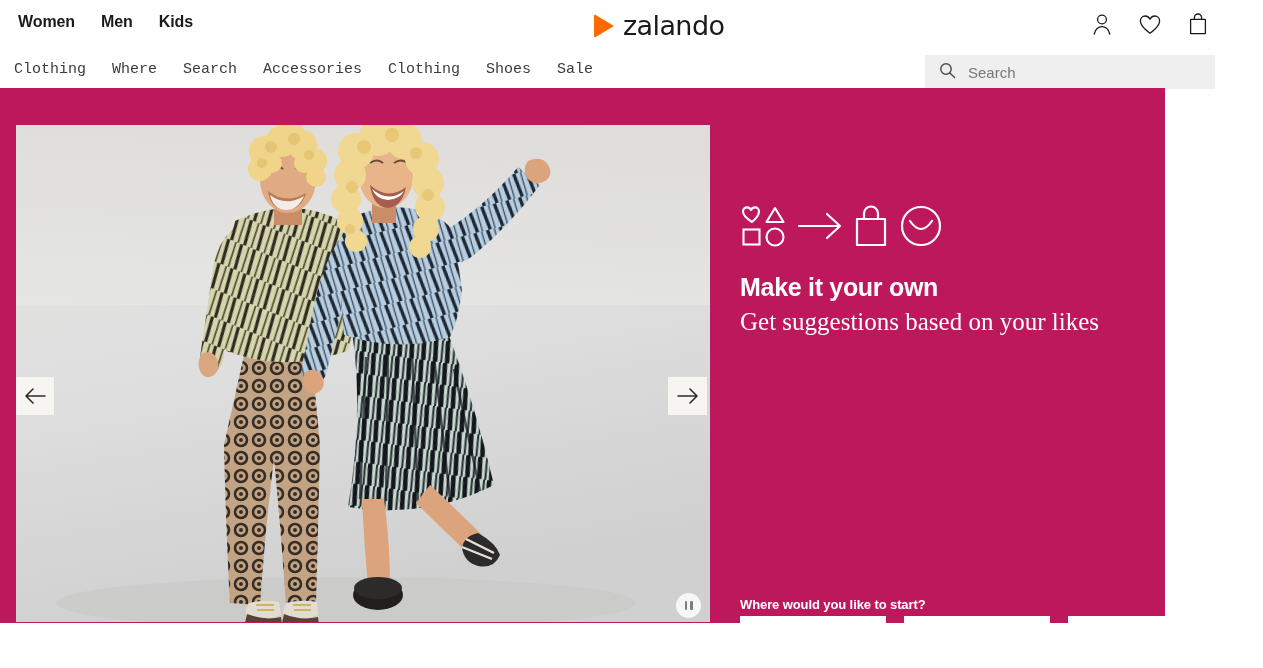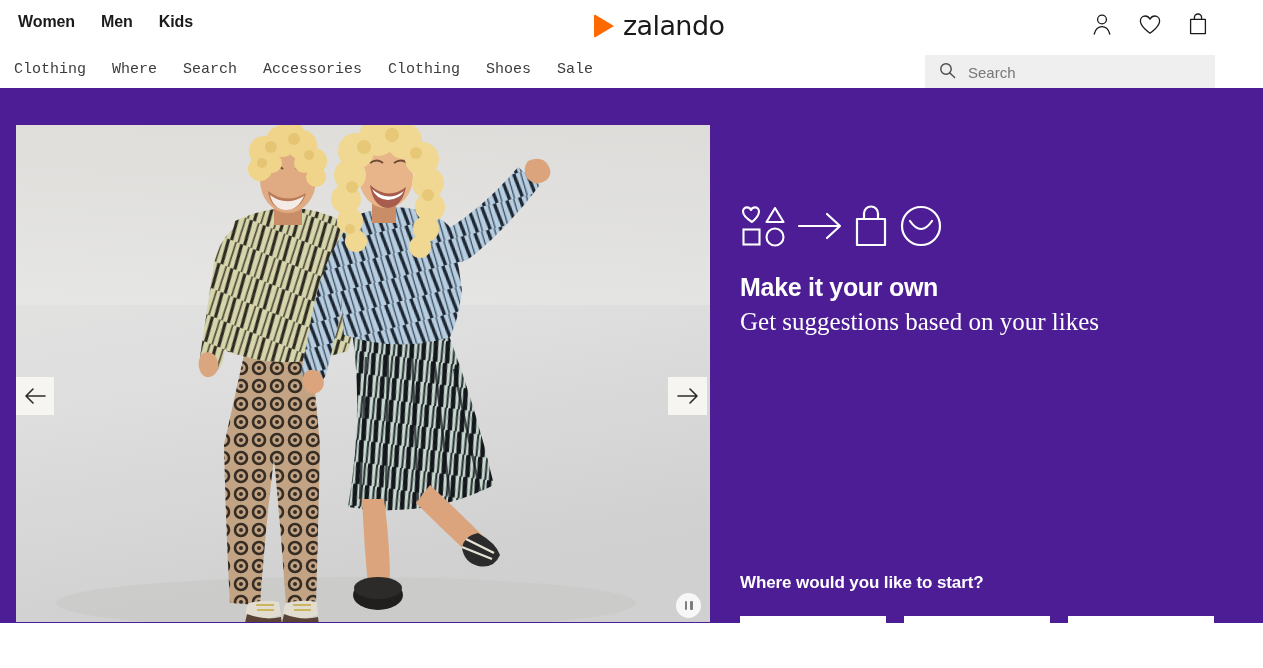--- a/index.html
+++ b/index.html
@@ -50,21 +50,21 @@
   }
   .search-icon { flex:0 0 auto; }
   .search-input {
     border:none; outline:none; background:transparent;
     font-size:15px; color:#6a6a6a; width:100%;
     font-family:"Liberation Sans", sans-serif;
   }
   .search-input::placeholder { color:#777; }
 
   
-  .hero { position:absolute; left:0; top:88px; width:1263px; height:535px; background:#4c1d95; }
+  .hero { position:absolute; left:0; top:88px; width:1165px; height:535px; background:#be185d; }
 
   
   .slide {
     position:absolute; left:16px; top:37px; width:694px; height:497px;
     background:linear-gradient(170deg,#e4e4e4 0%,#dcdcdc 40%,#d2d2d2 100%);
     overflow:hidden;
   }
   .slide-photo { position:absolute; inset:0; }
 
   .nav-arrow {
@@ -95,22 +95,22 @@
     letter-spacing:-0.3px; line-height:1.1;
   }
   .panel-sub {
     position:absolute; left:0; top:130px;
     font-size:25px; color:#fff; font-weight:400;
     font-family:"Liberation Serif", serif;
     letter-spacing:0px; line-height:1.28;
   }
 
   .start-label {
-    position:absolute; left:0; top:397px;
-    font-size:17px; font-weight:bold; color:#fff; letter-spacing:-0.1px;
+    position:absolute; left:0; top:421px;
+    font-size:13px; font-weight:bold; color:#fff; letter-spacing:-0.1px;
   }
   .start-buttons { position:absolute; left:0; top:440px; display:flex; gap:18px; }
   .start-btn {
     width:146px; height:44px; background:#fff; border:none;
     display:flex; align-items:center; justify-content:center;
     font-size:15px; font-weight:bold; color:#1a1a1a;
     cursor:pointer; font-family:"Liberation Sans", sans-serif;
   }
 
   .below-fold { position:absolute; left:0; top:623px; width:1263px; height:45px; background:#fff; }

